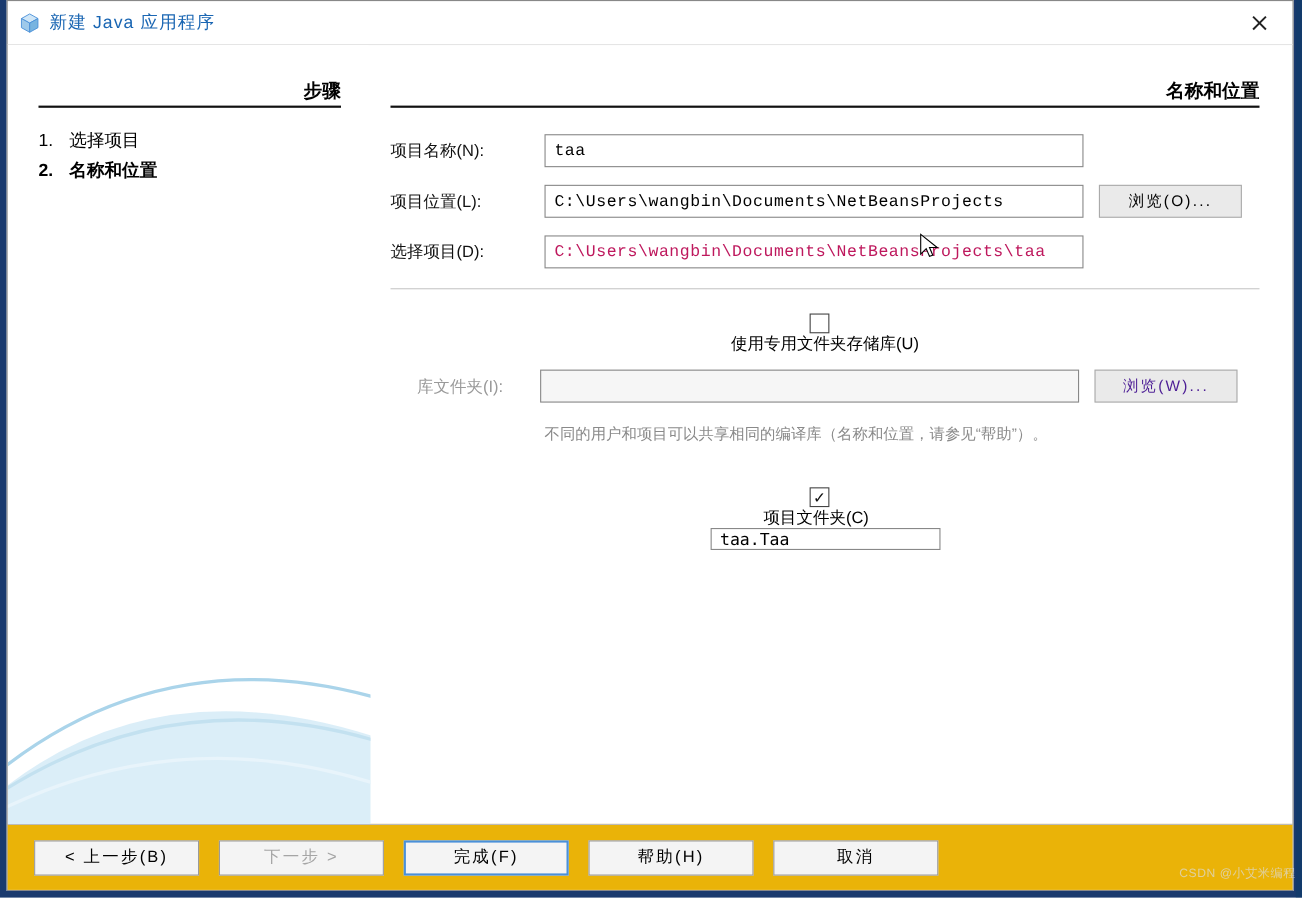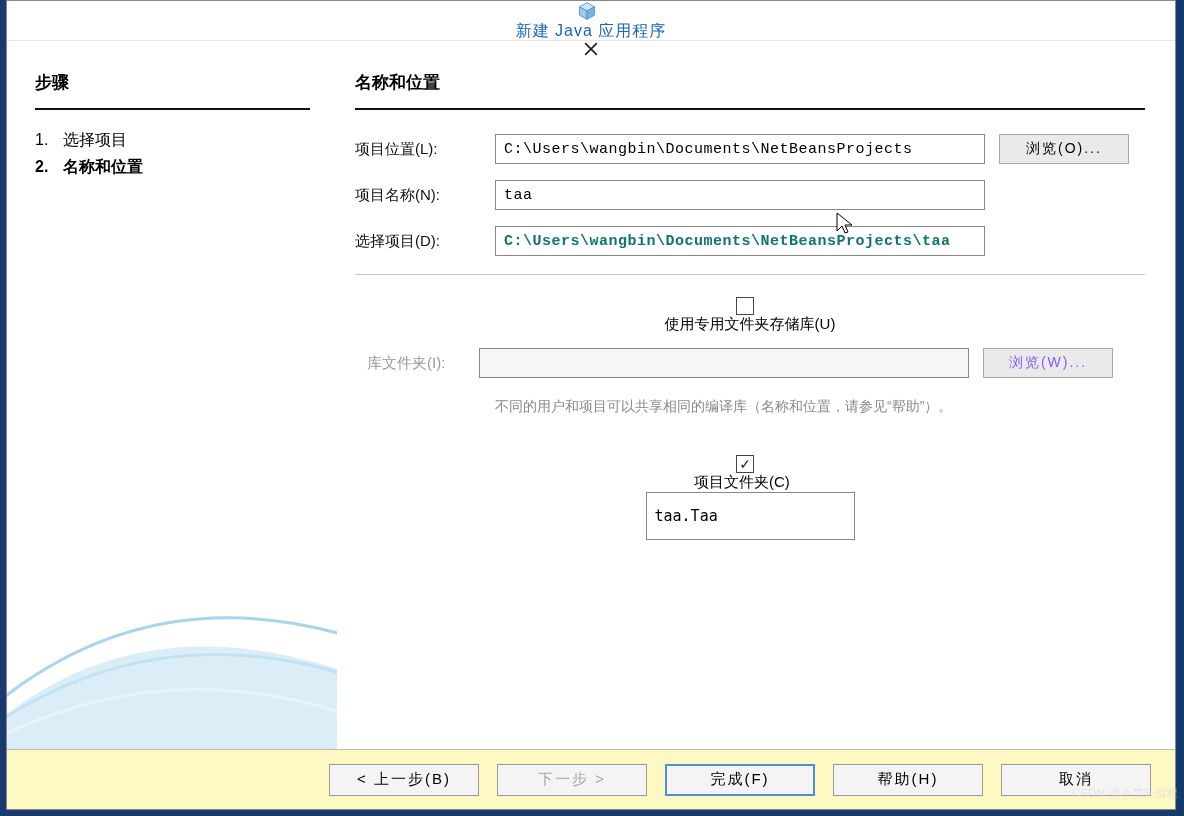--- a/index.html
+++ b/index.html
@@ -23,21 +23,20 @@
     border: 1px solid #888;
     display: flex;
     flex-direction: column;
   }
   .titlebar {
     height: 40px;
     display: flex;
     align-items: center;
     padding: 0 10px;
     border-bottom: 1px solid #e5e5e5;
-    flex-direction: column;
   }
   .titlebar .app-icon {
     width: 20px; height: 20px;
     margin-right: 8px;
     display: inline-flex; align-items: center; justify-content: center;
   }
   .titlebar .title { color: #1a66b3; font-size: 16px; letter-spacing: 1px; }
   .titlebar .spacer { flex: 1; }
   .titlebar .close {
     width: 40px; height: 30px;
@@ -52,22 +51,23 @@
   .sidepanel {
     width: 330px;
     position: relative;
     padding: 30px 20px 0 28px;
     background: #fff;
   }
   .panelheading {
     font-size: 17px; font-weight: bold;
     border-bottom: 2px solid #111;
     display: inline-block;
-    padding-bottom: 14px;
+    padding-bottom: 2px;
     margin-bottom: 20px;
+    text-align: right;
   }
   .sidepanel .panelheading { width: 275px; display:block; border-bottom:2px solid #111; }
   .steps { margin-top: 18px; }
   .step-row { display: flex; align-items: baseline; margin-bottom: 6px; font-size: 16px; }
   .step-num { width: 28px; }
   .step-current .step-num, .step-current .step-label { font-weight: bold; }
   .deco {
     position: absolute;
     left: 0; bottom: 0; width: 330px; height: 220px;
     overflow: hidden;
@@ -87,62 +87,61 @@
   .form-row input[type=text] {
     flex: 1;
     height: 30px;
     border: 1px solid #888;
     padding: 2px 8px;
     font-family: "Consolas","Courier New",monospace;
     font-size: 15px;
     background: #fff;
   }
   .form-row input[type=text].mono { letter-spacing: 0.5px; }
-  .form-row input[readonly].gray { color: #0f766e; font-weight: bold; }
+  .form-row input[readonly].gray { color: #be185d; }
   .form-row .browse {
     width: 130px; height: 30px; margin-left: 14px;
     background: #eaeaea;
     border: 1px solid #aaa;
     font-size: 14px;
     letter-spacing: 2px;
     cursor: pointer;
   }
-  .form-row .browse.disabled { color: #8b5cf6; cursor: default; }
+  .form-row .browse.disabled { color: #4c1d95; cursor: default; }
   .hr { border: none; border-top: 1px solid #c8c8c8; margin: 18px 0 22px 0; }
   .chk-row { display: flex; align-items: center; margin-bottom: 14px; font-size: 15px; flex-direction: column; }
   .chk-row .chkbox {
     width: 18px; height: 18px; border: 1.5px solid #444; margin-right: 10px;
     display: inline-flex; align-items: center; justify-content: center;
     background: #fff; cursor: pointer;
   }
   .chk-row .chkbox.checked::after {
     content: "✓"; font-size: 14px; line-height: 1; color: #111;
   }
-  .indent { margin-left: 12px; }
+  .indent { margin-left: 24px; }
   .form-row.indent label.fld { width: 112px; color: #9a9a9a; }
   .hint {
     margin-left: 140px;
     margin-top: 4px;
     font-size: 14px; color: #8a8a8a;
     line-height: 1.8;
     width: 520px;
   }
   .cursor {
     position:absolute; left:500px; top:170px; pointer-events:none;
   }
 
   .footer {
     height: 60px;
     border-top: 1px solid #bbb;
     display: flex;
     align-items: center;
-    justify-content: flex-end;
     padding: 0 24px;
     gap: 18px;
-    background: #fef9c3;
+    background: #eab308;
   }
   .footer button {
     height: 32px; min-width: 150px;
     background: #f4f4f4;
     border: 1px solid #9a9a9a;
     font-size: 15px;
     letter-spacing: 2px;
     cursor: pointer;
   }
   .footer button.disabled { color: #a5a5a5; cursor: default; }
@@ -204,28 +203,28 @@
         </svg>
       </div>
     </div>
 
     <div class="mainpanel">
       <div class="panelheading">名称和位置</div>
 
       <div class="form">
 
         <div class="form-row">
+          <label class="fld">项目名称(N):</label>
+          <input type="text" class="mono" style="max-width: 490px;" value="taa">
+        </div>
+
+        <div class="form-row">
           <label class="fld">项目位置(L):</label>
           <input type="text" class="mono gray" style="max-width: 490px;" value="C:\Users\wangbin\Documents\NetBeansProjects">
           <button class="browse">浏览(O)...</button>
-        </div>
-
-        <div class="form-row">
-          <label class="fld">项目名称(N):</label>
-          <input type="text" class="mono" style="max-width: 490px;" value="taa">
         </div>
 
         <div class="form-row">
           <label class="fld">选择项目(D):</label>
           <input type="text" class="mono gray" readonly="" style="max-width: 490px;" value="C:\Users\wangbin\Documents\NetBeansProjects\taa">
         </div>
 
         <hr class="hr">
 
         <div class="chk-row">
@@ -239,21 +238,21 @@
           <button class="browse disabled" disabled="">浏览(W)...</button>
         </div>
 
         <div class="hint">不同的用户和项目可以共享相同的编译库（名称和位置，请参见“帮助”）。</div>
 
         <div style="height:36px"></div>
 
         <div class="chk-row" style="align-items:center">
           <span class="chkbox checked"></span>
           <span style="width:112px">项目文件夹(C)</span>
-          <input type="text" class="mono" style="flex: 1 1 0%; max-width: 620px; height: 30px; border: 1px solid rgb(136, 136, 136); padding: 14px 8px; font-family: Consolas, monospace; font-size: 15px;" value="taa.Taa">
+          <input type="text" class="mono" style="flex: 1 1 0%; max-width: 620px; height: 30px; border: 1px solid rgb(136, 136, 136); padding: 0 8px; font-family: Consolas, monospace; font-size: 15px;" value="taa.Taa">
         </div>
 
       </div>
 
       <div class="cursor">
         <svg width="20" height="26" viewBox="0 0 20 26">
           <path d="M2,2 L2,20 L7,15 L10,22 L13,21 L10,14 L17,14 Z" fill="#fff" stroke="#000" stroke-width="1"></path>
         </svg>
       </div>
     </div>

